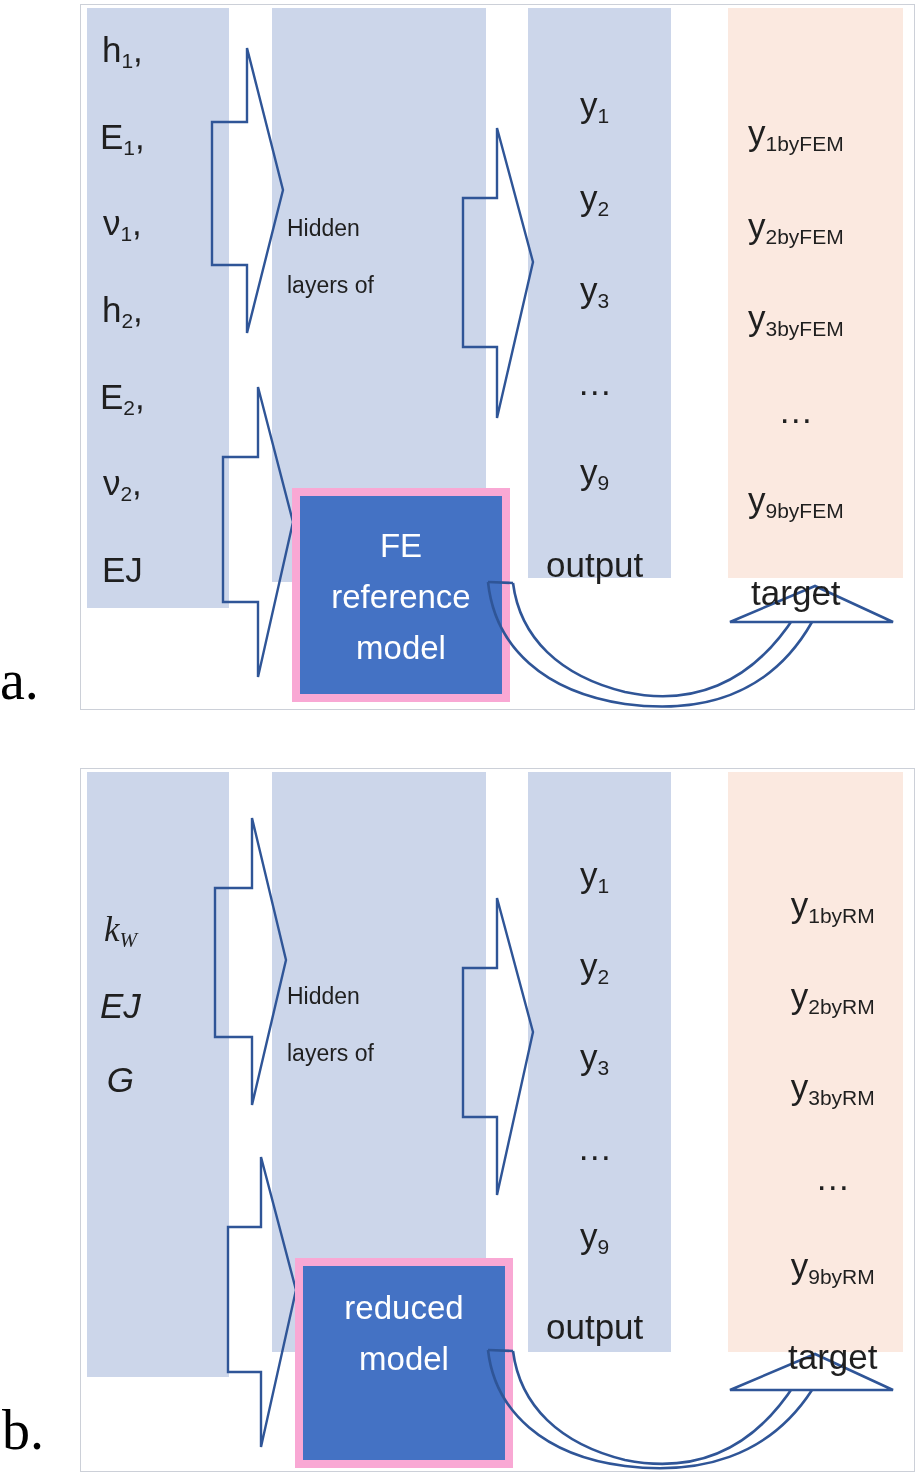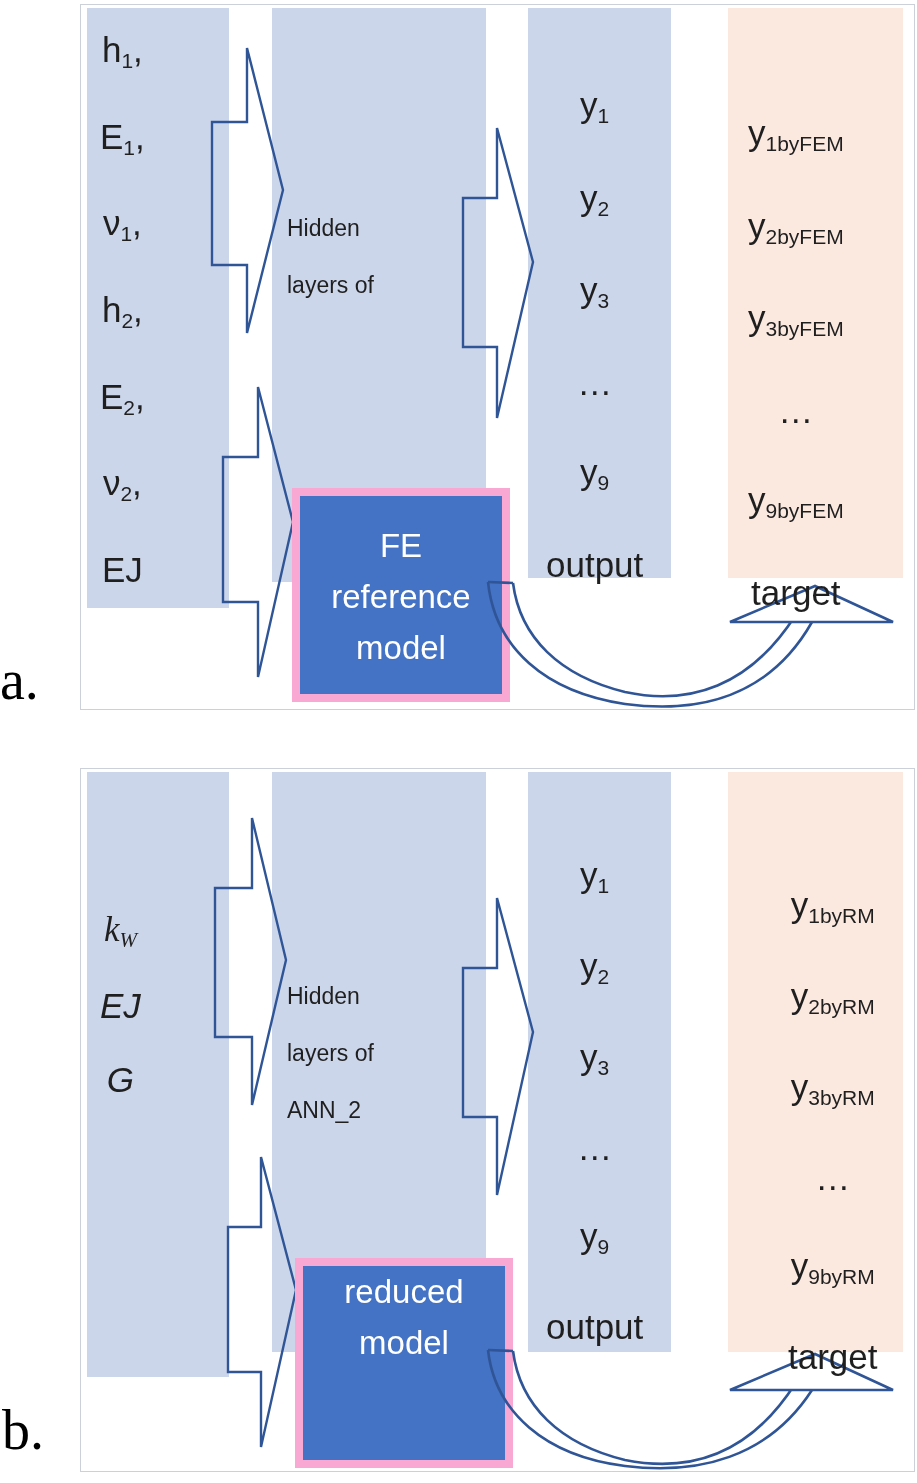--- a/index.html
+++ b/index.html
@@ -45,21 +45,21 @@
   
   #frame-b{left:80px;top:768px;width:833px;height:702px;}
   #col-b-input{left:87px;top:772px;width:142px;height:605px;}
   #col-b-hidden{left:272px;top:772px;width:214px;height:580px;}
   #col-b-output{left:528px;top:772px;width:143px;height:580px;}
   #col-b-target{left:728px;top:772px;width:175px;height:580px;}
   #rows-b-input{left:100px;top:910px;height:190px;font-style:italic;}
   #hidden-b{left:287px;top:968px;}
   #rows-b-output{left:546px;top:855px;height:492px;}
   #rows-b-target{left:748px;top:885px;height:492px;margin-left:40px;}
-  #box-b{left:295px;top:1258px;width:218px;height:210px;padding-top:0;}
+  #box-b{left:295px;top:1258px;width:218px;height:210px;padding-top:16px;}
   #tag-a{left:0px;top:652px;}
   #tag-b{left:2px;top:1402px;}
 </style>
 </head>
 <body>
 
 <div class="canvas">
 
   <div class="panel-frame" id="frame-a"></div>
   <div class="col blue" id="col-a-input"></div>
@@ -146,21 +146,20 @@
 
   <div class="rows" id="rows-b-input">
       <div class="row serif">k<sub>W</sub></div>
       <div class="row">EJ</div>
       <div class="row">G</div>
     </div>
 
   <div class="hidden-text" id="hidden-b">
     <div>Hidden</div>
     <div>layers of</div>
-    <div>ANN_2</div>
   </div>
 
   <div class="rows" id="rows-b-output">
     <div class="row">y<sub>1</sub></div>
       <div class="row">y<sub>2</sub></div>
       <div class="row">y<sub>3</sub></div>
       <div class="row">…</div>
       <div class="row">y<sub>9</sub></div>
       <div class="caption">output</div>
   </div>

